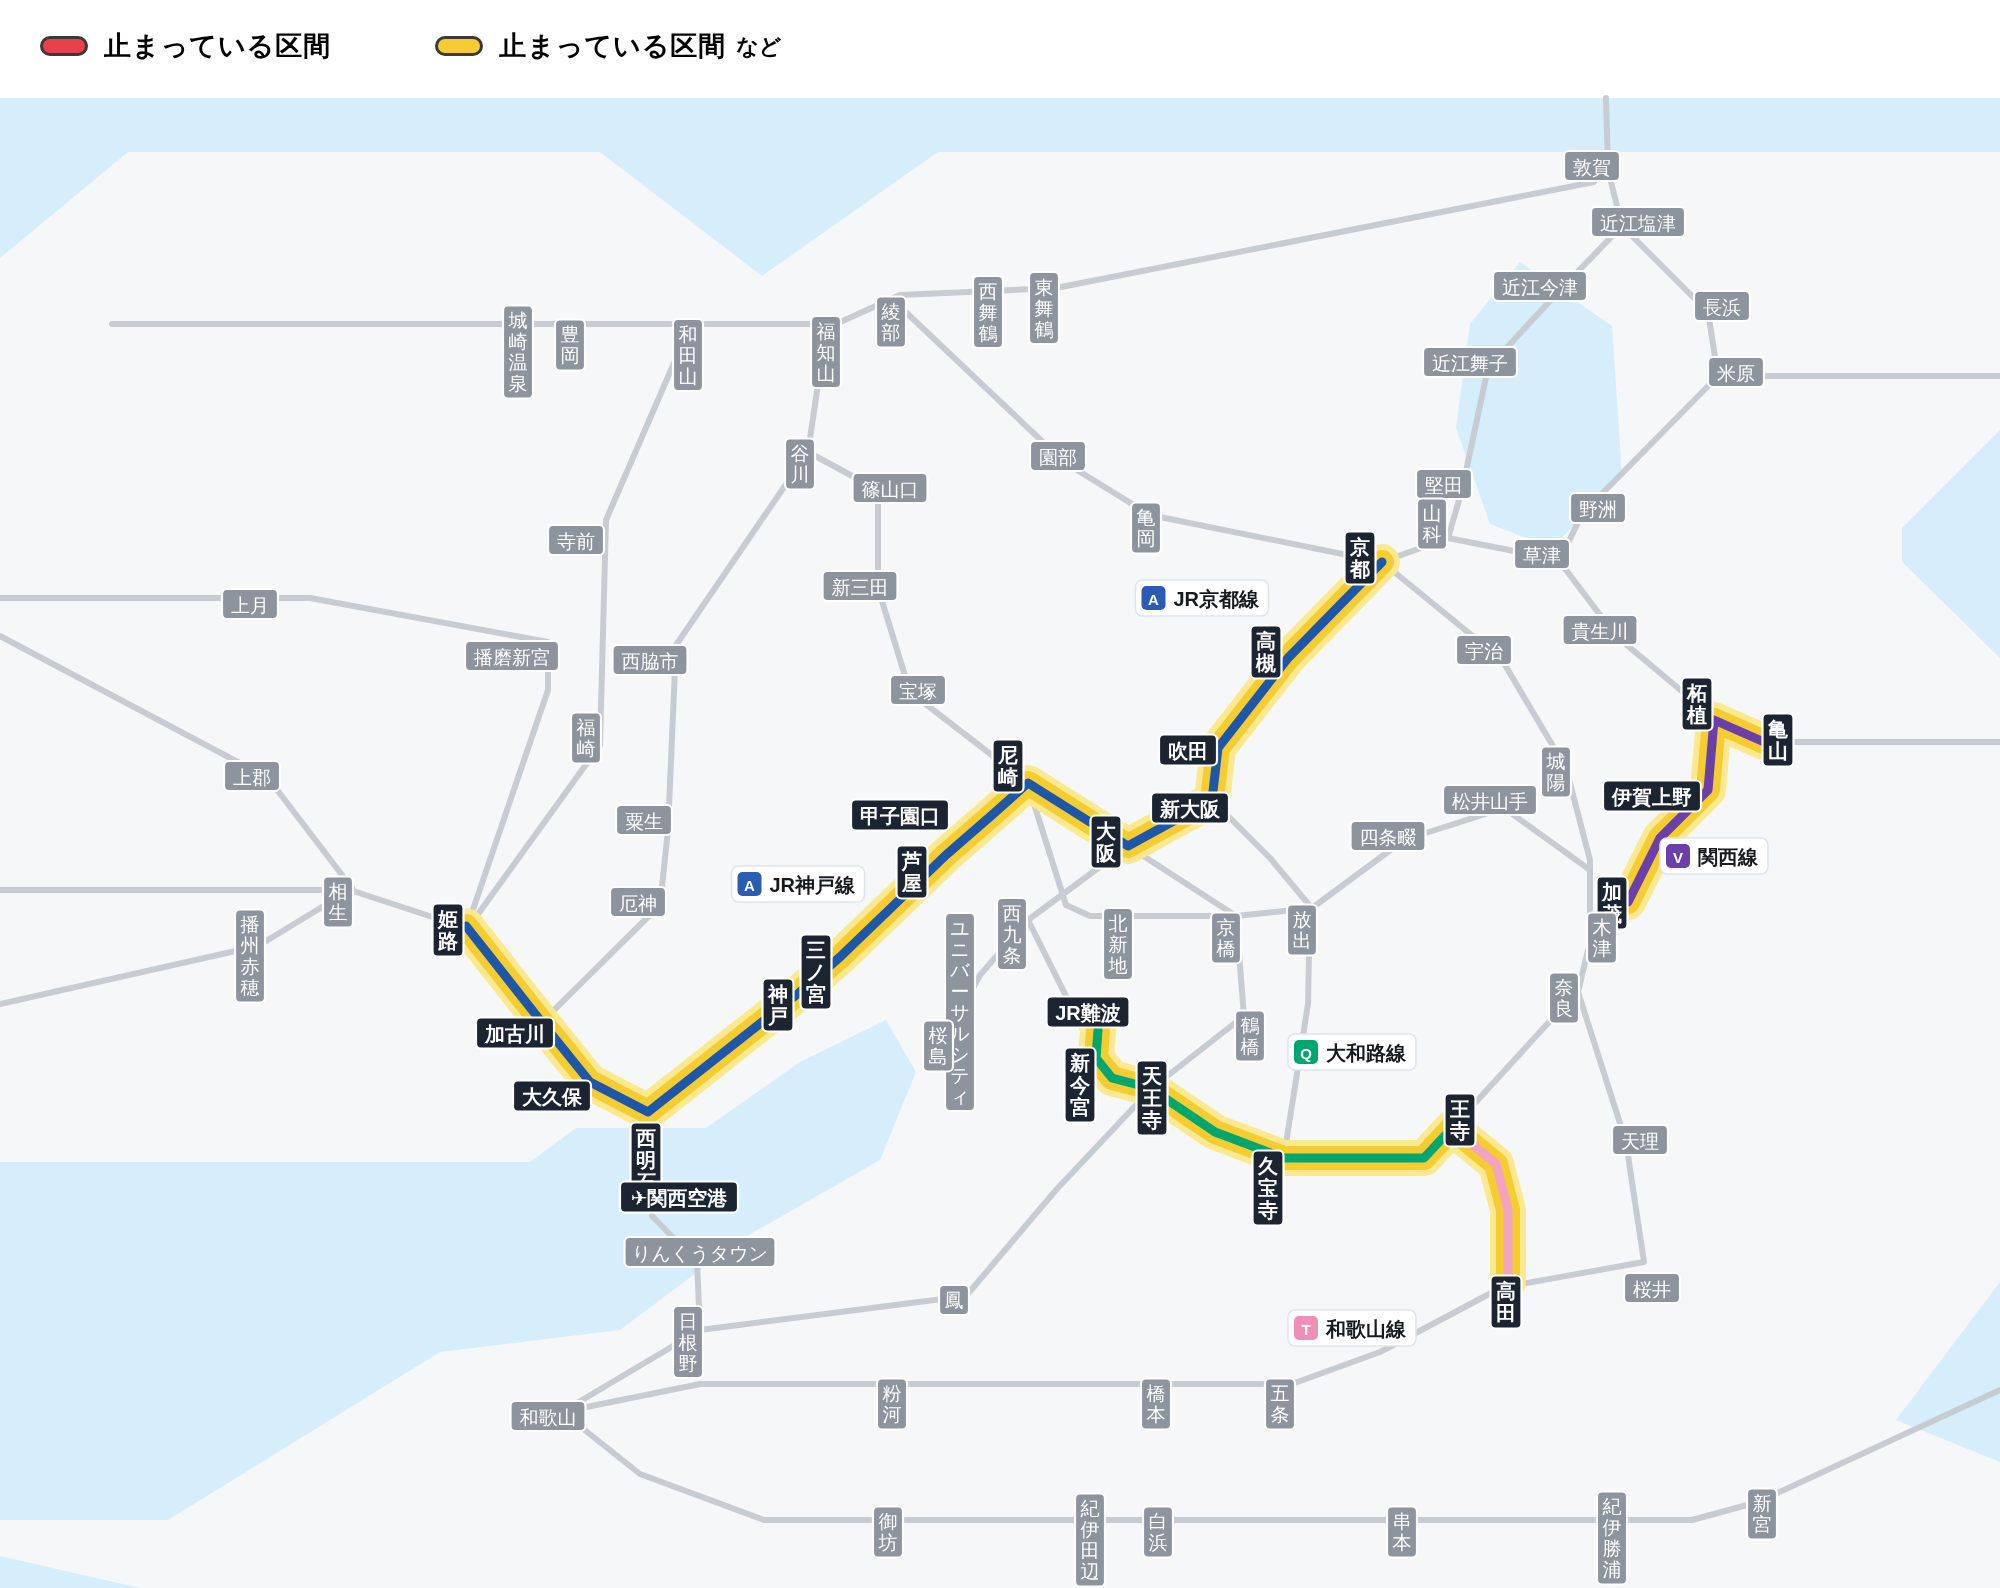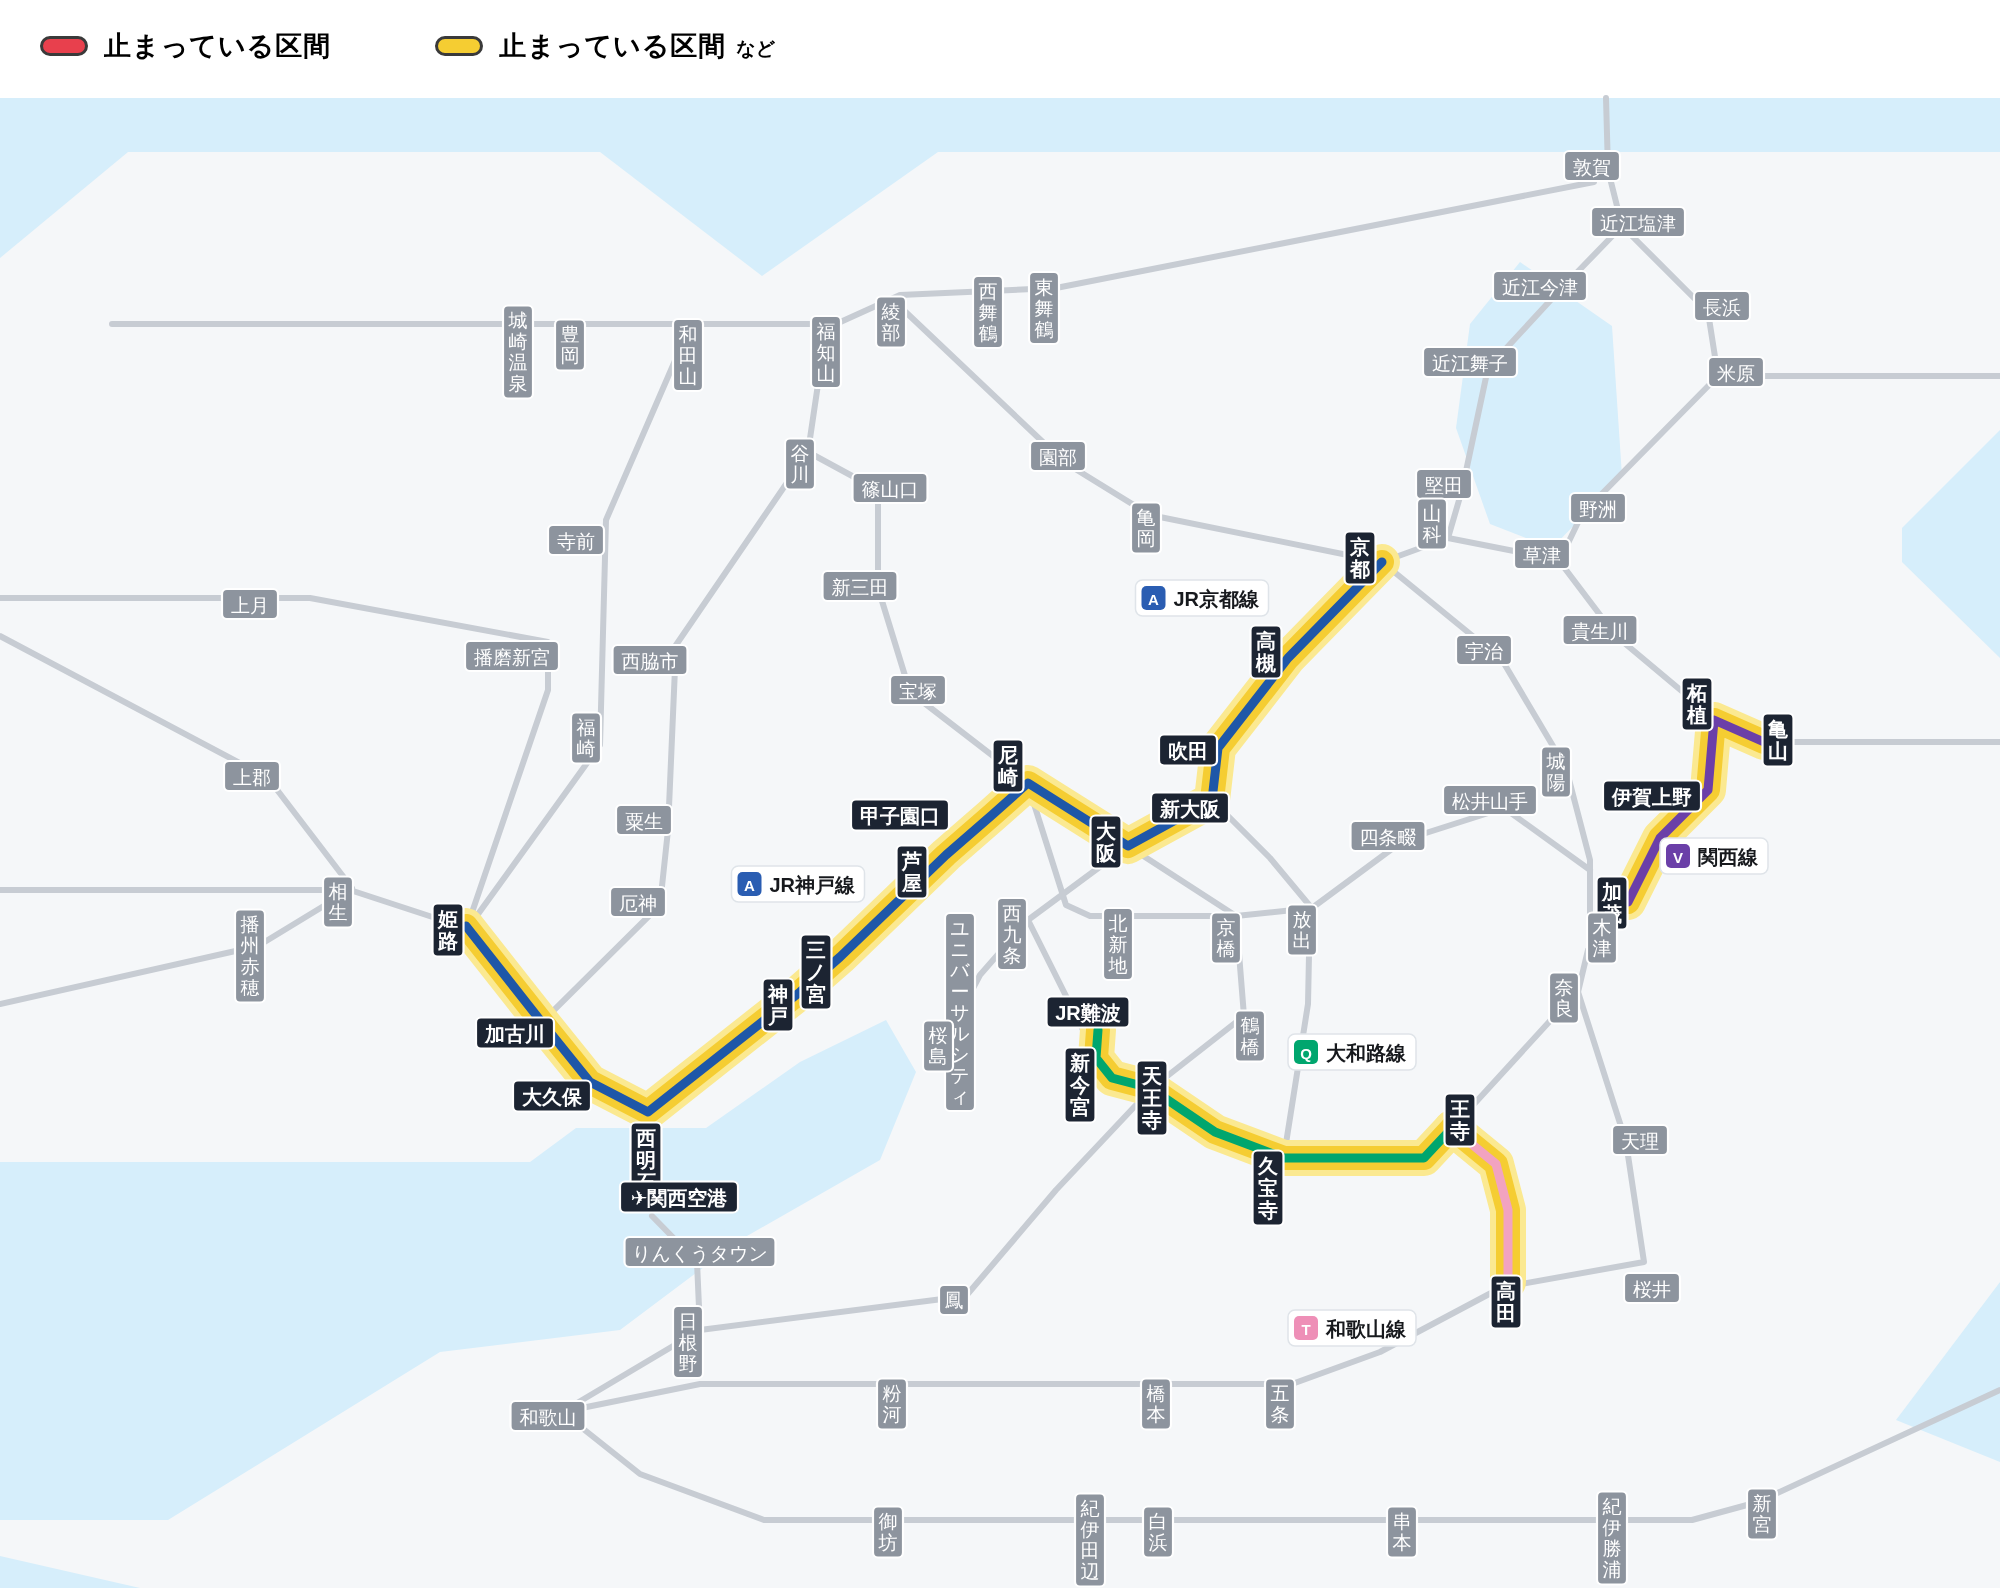--- a/index.html
+++ b/index.html
@@ -4,21 +4,21 @@
 <style>
   html,body{margin:0;padding:0;}
   body{width:2000px;height:1588px;}
   .stage{position:relative;width:2000px;height:1588px;background:#ffffff;overflow:hidden;
          font-family:"Liberation Sans","DejaVu Sans",sans-serif;}
   #map-svg{position:absolute;left:0;top:0;font-family:"Liberation Sans","DejaVu Sans",sans-serif;}
   .legend{position:absolute;top:28px;left:40px;display:flex;gap:104px;z-index:5;}
   .legend-item{display:flex;align-items:center;gap:16px;}
   .pill{width:48px;height:20px;border-radius:12px;border:3px solid #3a3a3a;box-sizing:border-box;display:inline-block;}
   .legend-text{font-size:27px;font-weight:700;color:#000;letter-spacing:1px;}
-  .legend-suffix{font-size:19px;font-weight:700;color:#000;margin-left:-6px;align-self:flex-end;padding-bottom:2px;}
+  .legend-suffix{font-size:22px;font-weight:700;color:#000;margin-left:-6px;align-self:flex-end;padding-bottom:2px;}
 </style>
 </head>
 <body>
 
 <div class="stage">
 
   <div class="legend">
     <div class="legend-item">
       <span class="pill" style="background: rgb(232, 64, 77);"></span>
       <span class="legend-text">止まっている区間</span>

